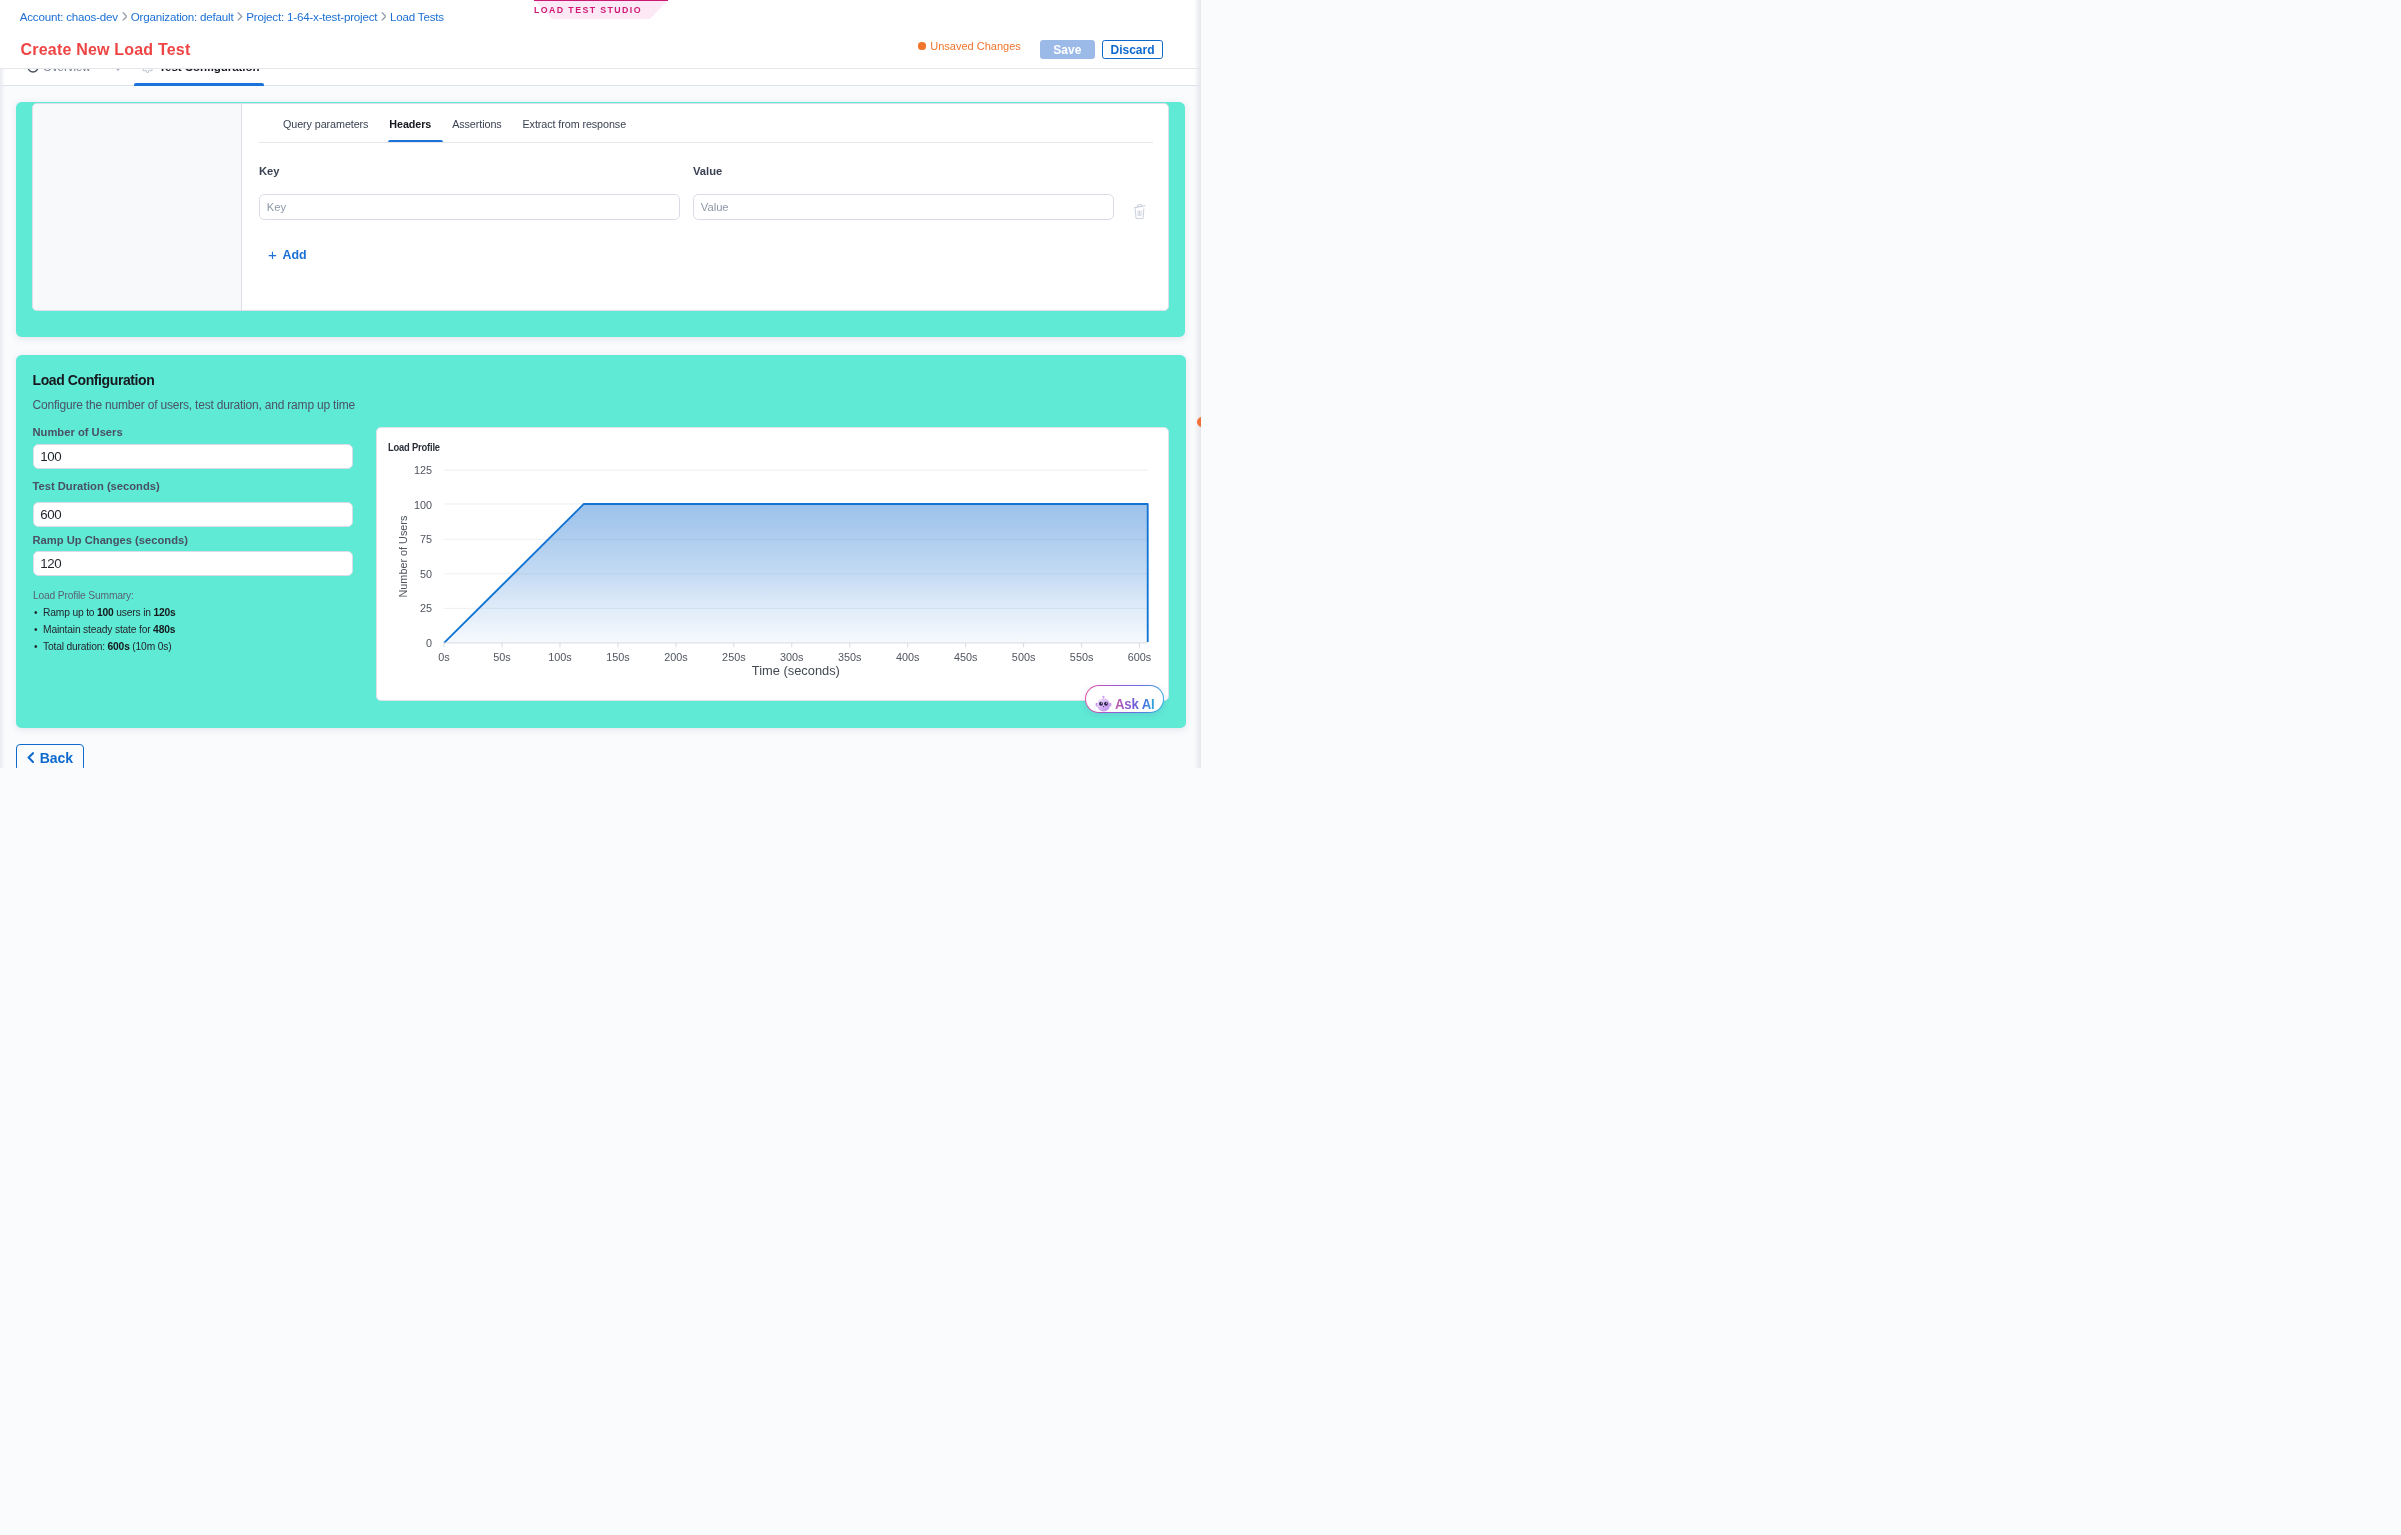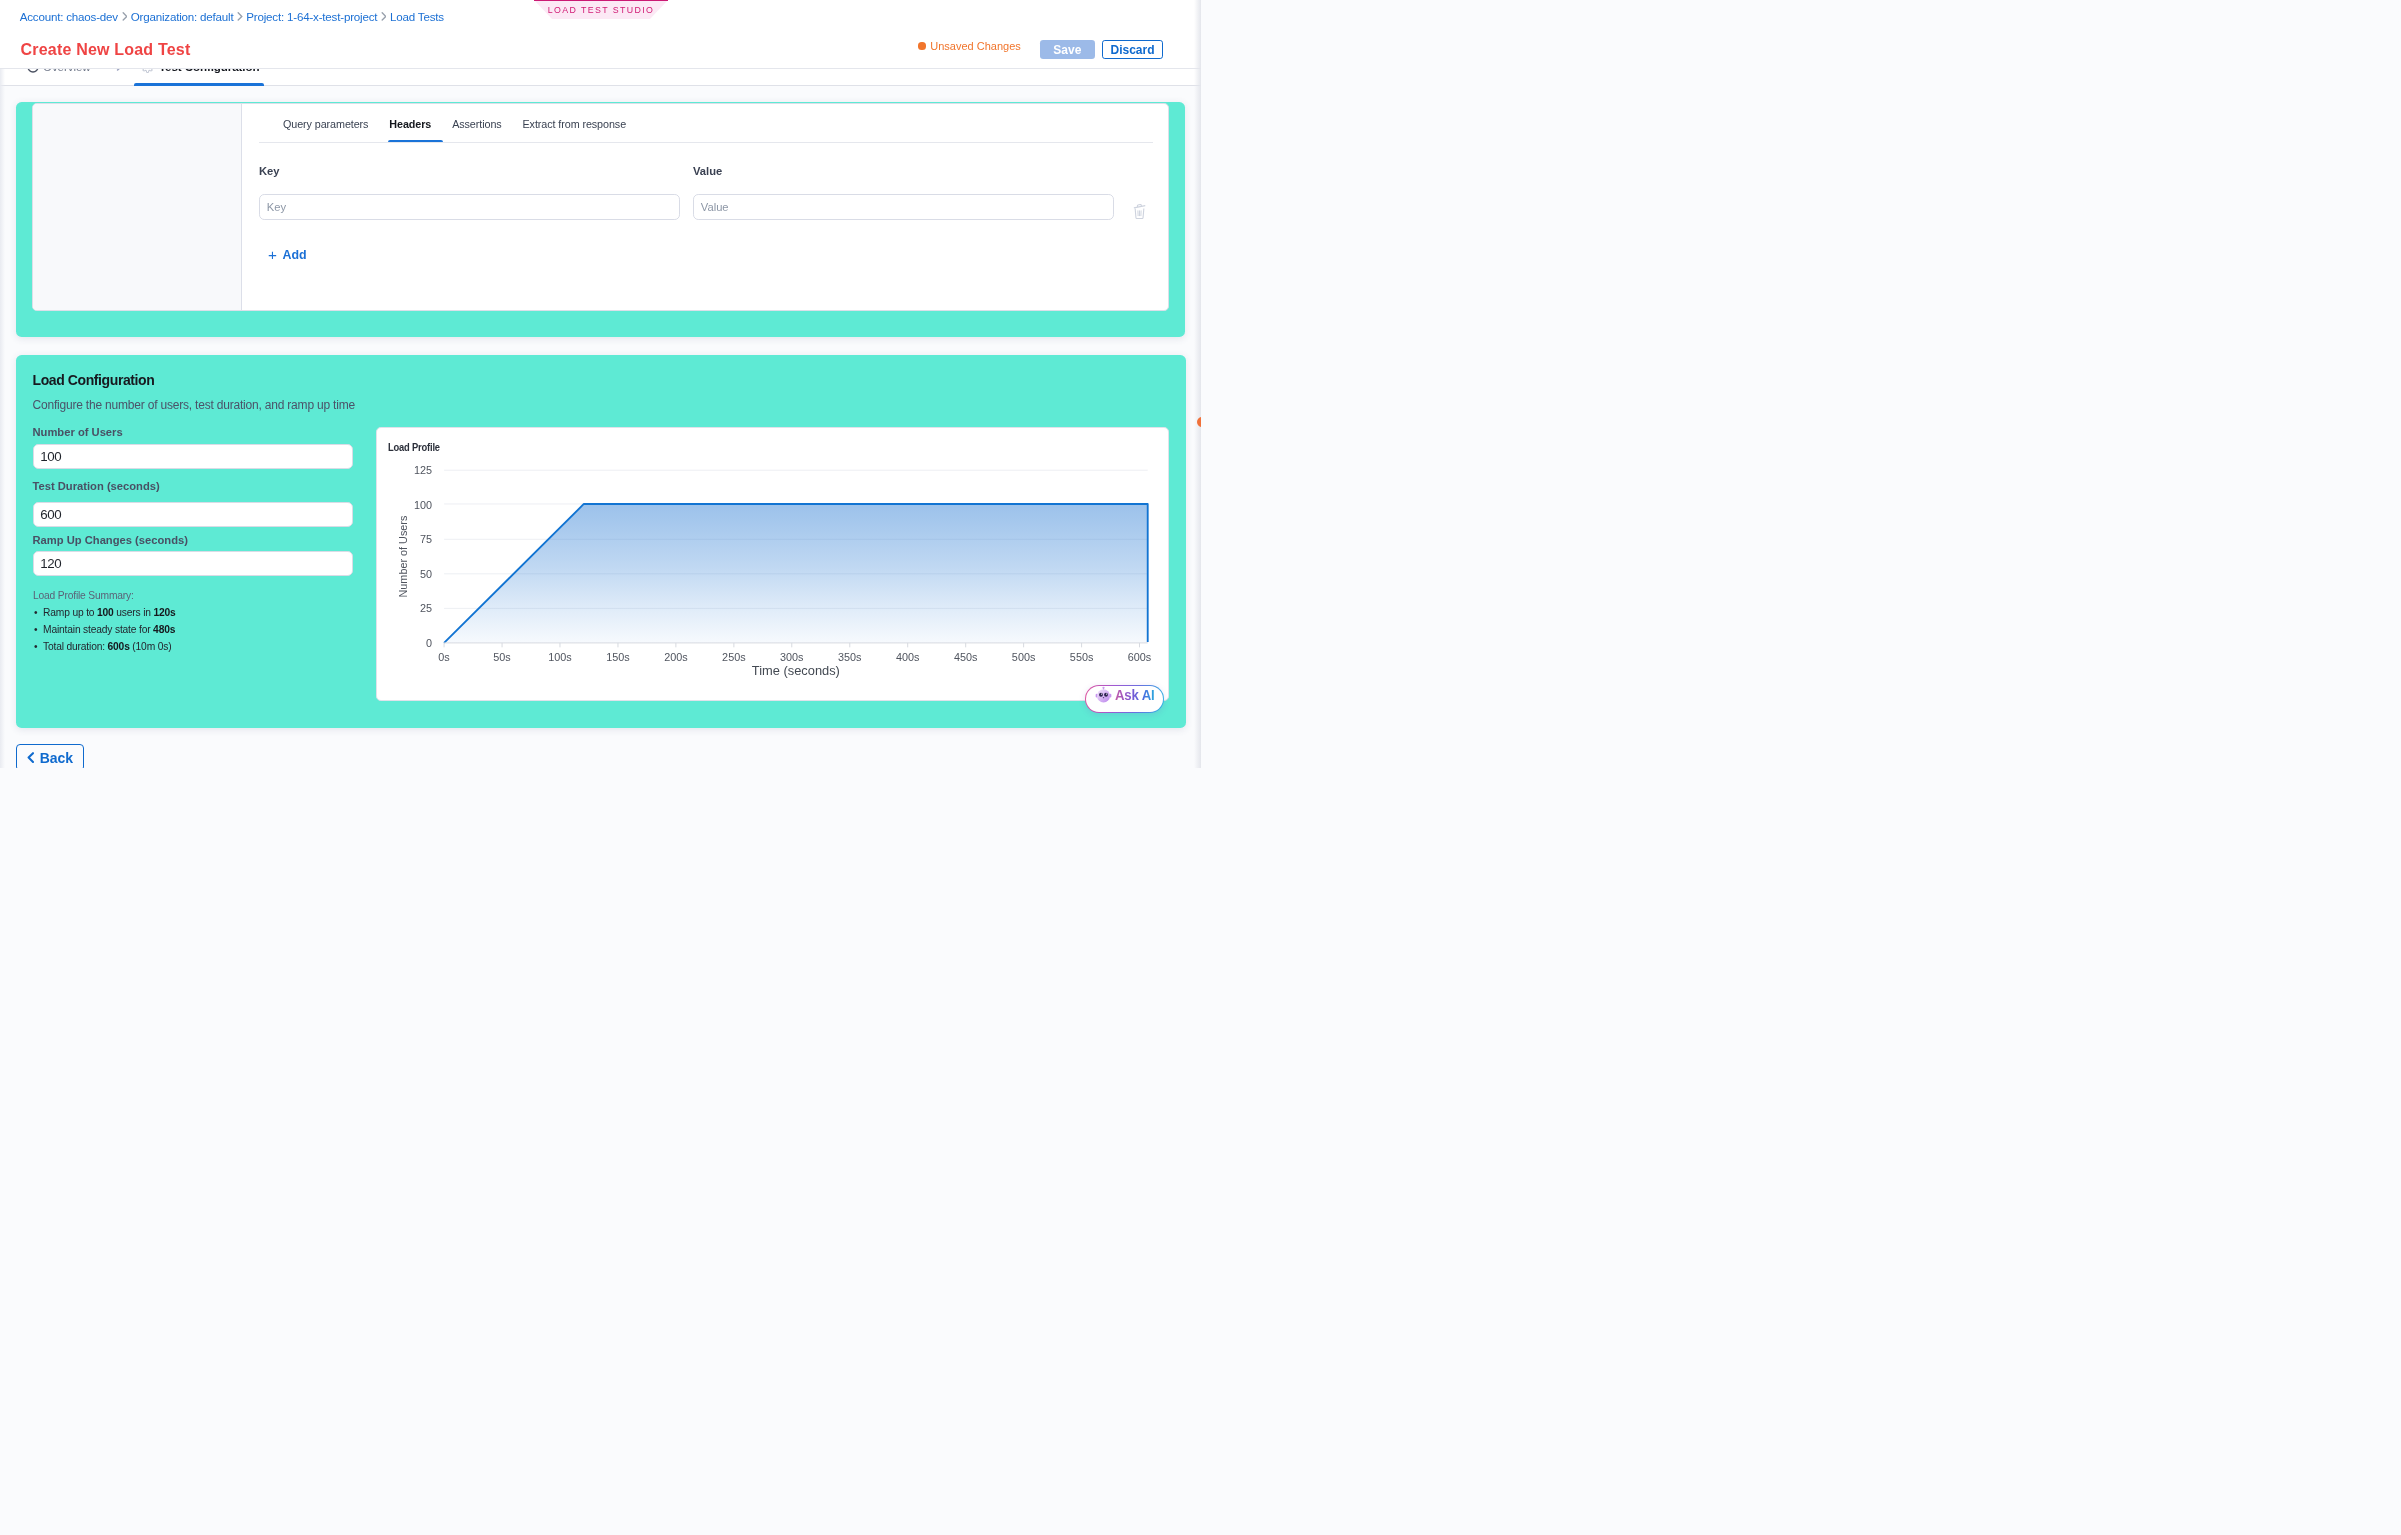--- a/index.html
+++ b/index.html
@@ -20,21 +20,21 @@
 .hdr-right { position:absolute; right:38px; top:40px; height:19px; display:flex; align-items:flex-start; }
 .unsaved { display:flex; align-items:center; color:#f1752c; font-size:11px; }
 .unsaved .dot { width:7.2px; height:7.2px; border-radius:50%; background:#f1752c; margin-right:4.8px; }
 .btn-save { width:55px; height:19px; margin-left:19px; background:#9cbae8; color:#fff; font-size:12px; font-weight:600; border-radius:3.2px; display:flex; align-items:center; justify-content:center; font-family:inherit; }
 .btn-discard { width:61px; height:19px; margin-left:7.2px; background:#fff; border:1.2px solid #0f6ace; color:#0f6ace; font-size:12px; font-weight:600; border-radius:2.8px; display:flex; align-items:center; justify-content:center; font-family:inherit; }
 
 
 .badge { position:absolute; left:534px; top:0; width:134px; height:19px; z-index:6; }
 .badge .shape { position:absolute; left:0; top:0; width:134px; height:19px; background:#fce9f5; clip-path:polygon(0 0,134px 0,116px 19px,18px 19px); }
 .badge .bar { position:absolute; left:0; top:0; width:134px; height:1.1px; background:#cb1a74; }
-.badge .txt { position:absolute; left:0; top:5.2px; width:134px; text-align:center; font-size:8.8px; font-weight:400; color:#d01a74; letter-spacing:1.4px; }
+.badge .txt { position:absolute; left:0; top:5.2px; width:134px; text-align:left; font-size:8.8px; font-weight:700; color:#d01a74; letter-spacing:1.4px; }
 
 
 .card { position:absolute; background:#5eead4; border-radius:5.6px; box-shadow:0 1.6px 7.2px rgba(70,85,120,.12); }
 #card1 { left:16px; top:102px; width:1169px; height:235px; }
 #panel { position:absolute; left:16px; top:0.8px; width:1137px; height:208px; border:0.8px solid #dcdfe9; border-radius:4.8px; background:#fff; overflow:hidden; }
 #sidebar { position:absolute; left:0; top:0; width:209px; height:100%; background:#f8f9fb; border-right:0.8px solid #dcdfe9; }
 
 .ptabs { position:absolute; left:250px; top:13.3px; display:flex; gap:22.5px; font-size:11.6px; letter-spacing:-0.1px; transform:scaleX(0.93); transform-origin:left; color:#3a4252; }
 .ptabs .act { font-weight:700; color:#14171d; }
 .ptab-sep { position:absolute; left:226px; top:38px; width:894px; height:0.8px; background:#e5e7ed; }
@@ -56,21 +56,21 @@
 .bullet b { color:#15181d; }
 .bullet::before { content:"•"; margin-right:6.4px; }
 
 
 #chartcard { position:absolute; left:360px; top:72px; width:793px; height:274px; background:#fff; border:0.8px solid #e0e2ea; border-radius:4.8px; }
 #chartcard svg { position:absolute; left:0; top:0; }
 .chart-title { position:absolute; left:10.7px; top:14px; font-size:10.4px; letter-spacing:-0.2px; font-weight:700; color:#2b2f3a; transform:scaleX(0.9); transform-origin:left; }
 
 
 .askai { position:absolute; left:1085px; top:685px; width:79px; height:28px; border-radius:14.5px; padding:1.4px; background:linear-gradient(100deg,#e0549c 0%,#a058d2 35%,#6a6fe0 65%,#2fb3e2 100%); box-shadow:0 1.6px 6.4px rgba(120,80,200,.18); z-index:8; }
-.askai .inner { width:100%; height:100%; background:#fff; border-radius:13px; display:flex; align-items:flex-start; justify-content:flex-start; padding-left:8.8px; gap:3.2px; }
+.askai .inner { width:100%; height:100%; background:#fff; border-radius:13px; display:flex; align-items:flex-end; justify-content:flex-start; padding-left:8.8px; gap:3.2px; }
 .askai .txt { font-size:15px; font-weight:700; background:linear-gradient(90deg,#c45ba9 0%,#7e57d2 40%,#4a6ee0 72%,#2da9dd 100%); -webkit-background-clip:text; background-clip:text; color:transparent; letter-spacing:-0.2px; transform:scaleX(0.88); transform-origin:left; }
 
 
 .back { position:absolute; left:16px; top:744px; width:68px; height:27px; border:1.4px solid #0f6ace; border-radius:4px; color:#0f6ace; font-size:14px; font-weight:700; display:flex; align-items:center; justify-content:center; gap:5.6px; z-index:8; }
 
 
 .scrollstrip { position:absolute; right:0; top:0; width:7.2px; height:768px; background:linear-gradient(90deg, rgba(233,235,240,0), #e4e6ec); z-index:9; }
 .leftshade { position:absolute; left:0; top:69px; width:4.8px; height:699px; background:linear-gradient(90deg, #e9ebf1, rgba(250,251,253,0)); z-index:4; }
 .odot { position:absolute; left:1197px; top:417px; width:10.4px; height:10.4px; border-radius:50%; background:#f0713a; z-index:10; }
 </style>

